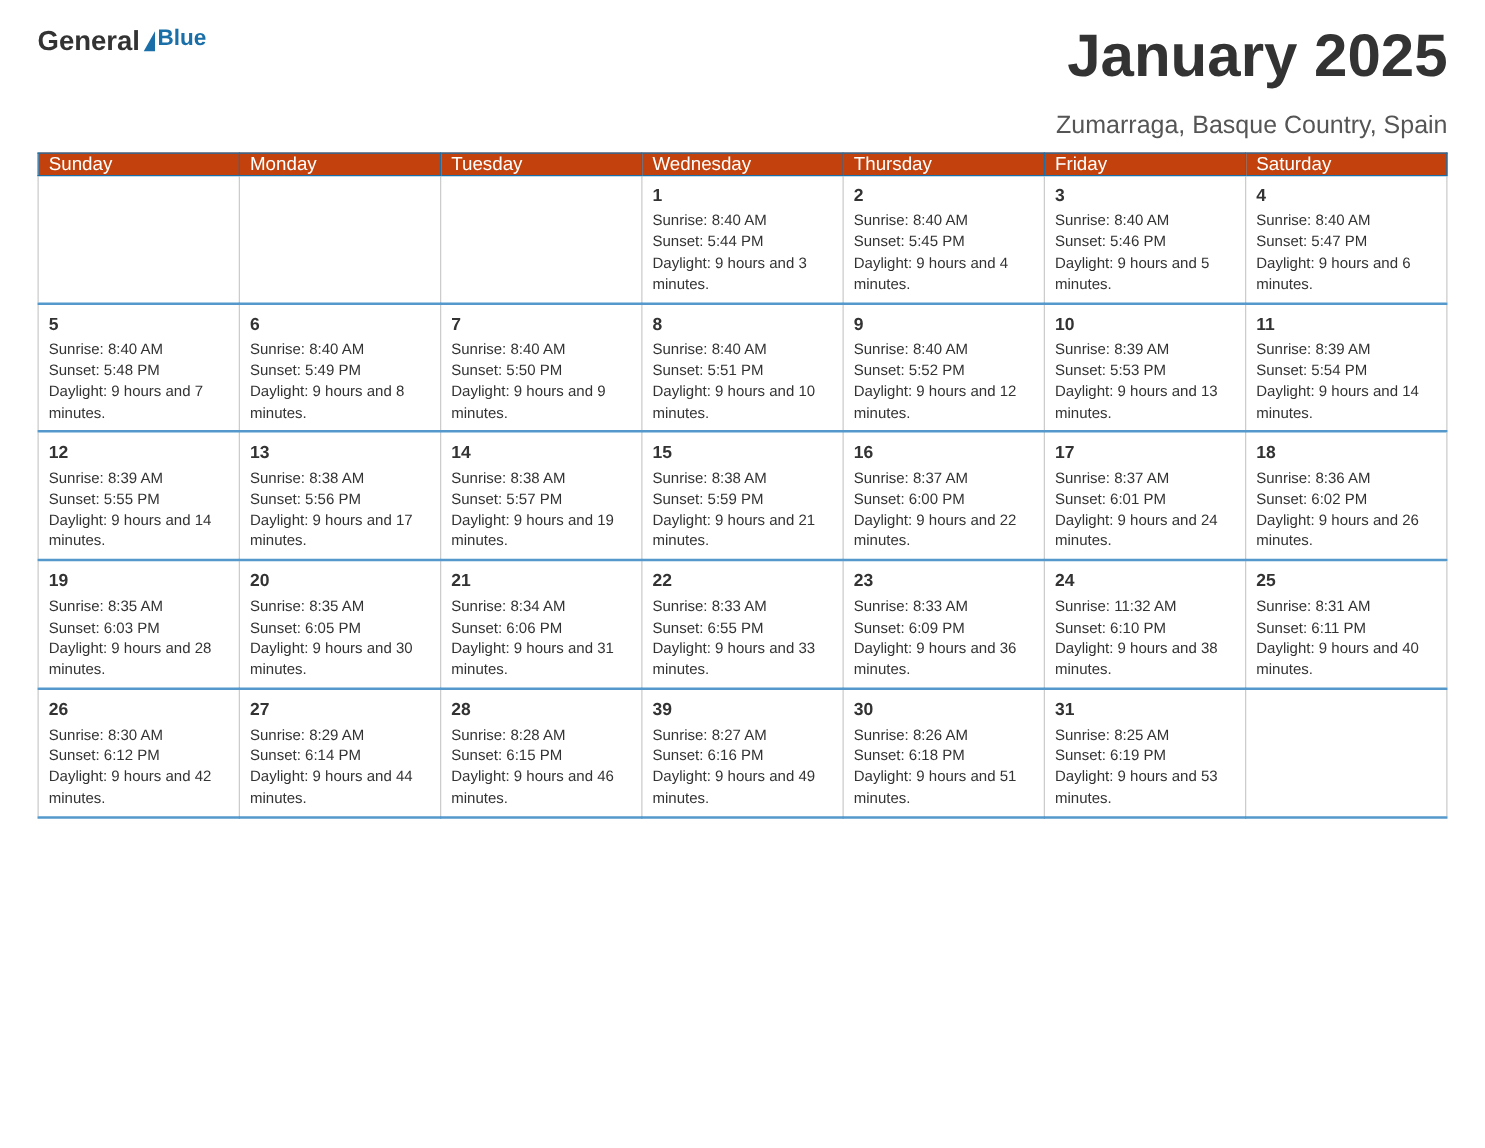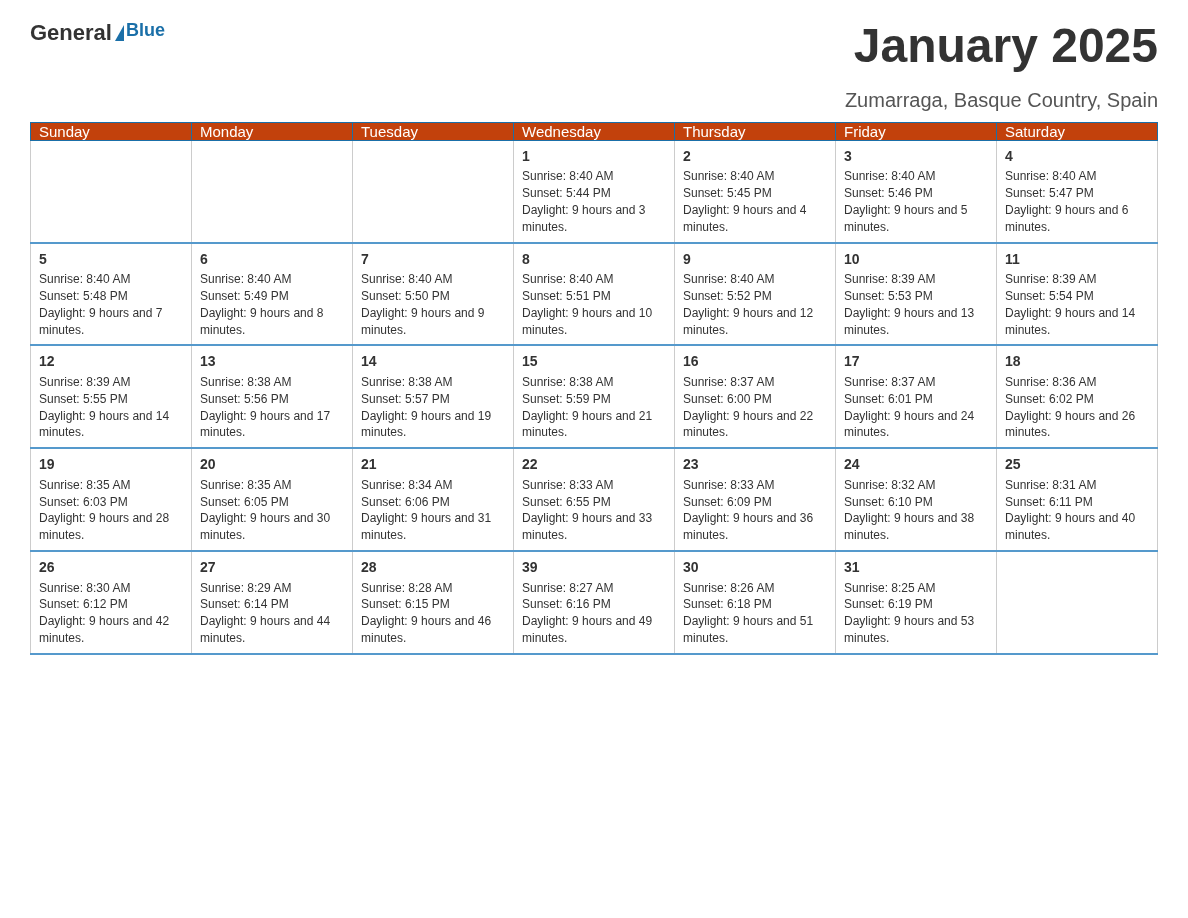--- a/index.html
+++ b/index.html
@@ -267,21 +267,21 @@
           <div class="day-info">Daylight: 9 hours and 33 minutes.</div>
         </td>
         <td>
           <span class="day-num">23</span>
           <div class="day-info">Sunrise: 8:33 AM</div>
           <div class="day-info">Sunset: 6:09 PM</div>
           <div class="day-info">Daylight: 9 hours and 36 minutes.</div>
         </td>
         <td>
           <span class="day-num">24</span>
-          <div class="day-info">Sunrise: 8:32 AM</div>
+          <div class="day-info">Sunrise: 11:32 AM</div>
           <div class="day-info">Sunset: 6:10 PM</div>
           <div class="day-info">Daylight: 9 hours and 38 minutes.</div>
         </td>
         <td>
           <span class="day-num">25</span>
           <div class="day-info">Sunrise: 8:31 AM</div>
           <div class="day-info">Sunset: 6:11 PM</div>
           <div class="day-info">Daylight: 9 hours and 40 minutes.</div>
         </td>
       </tr>

